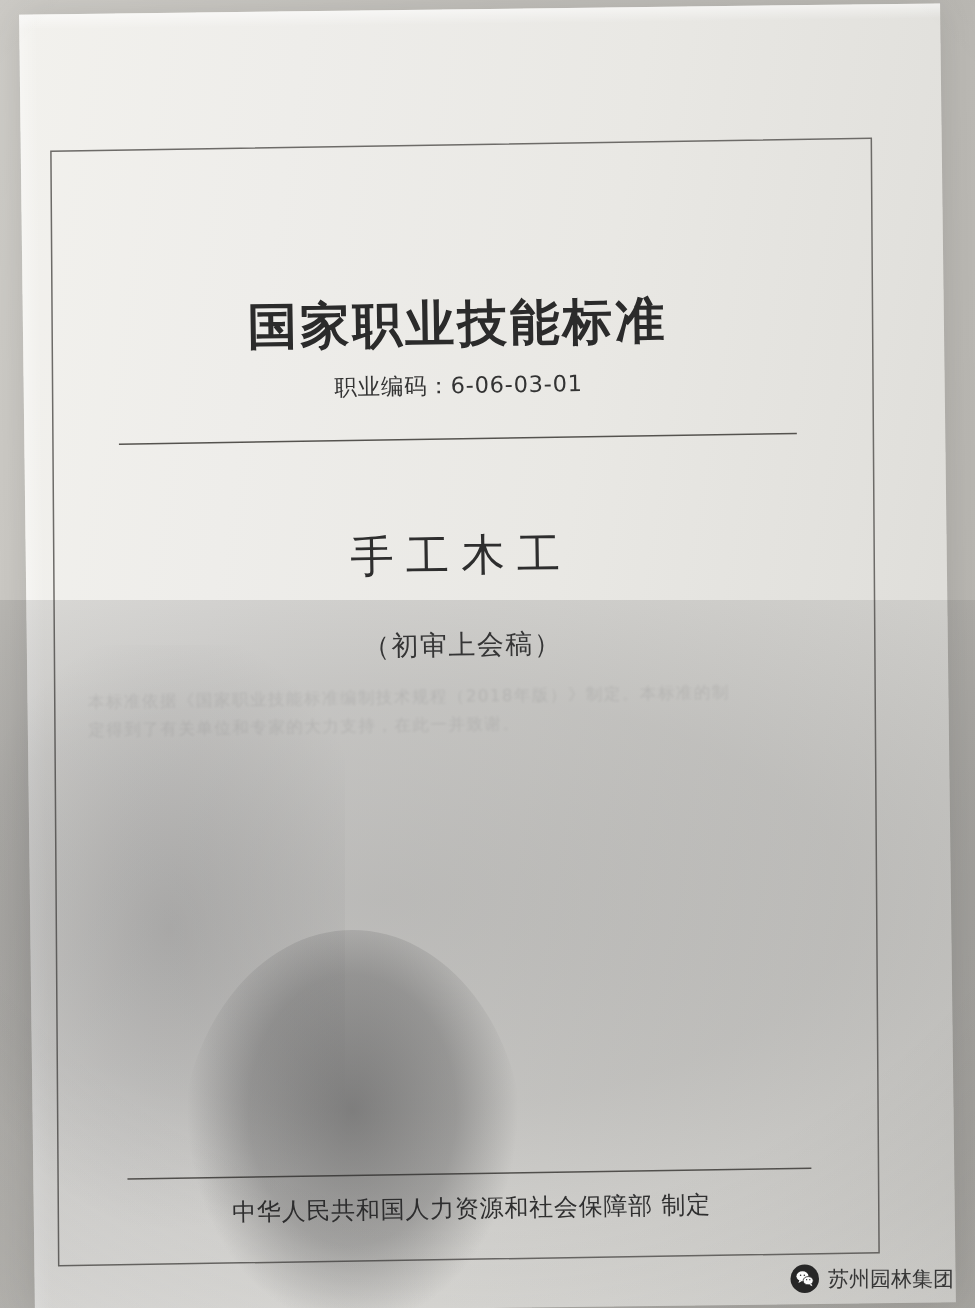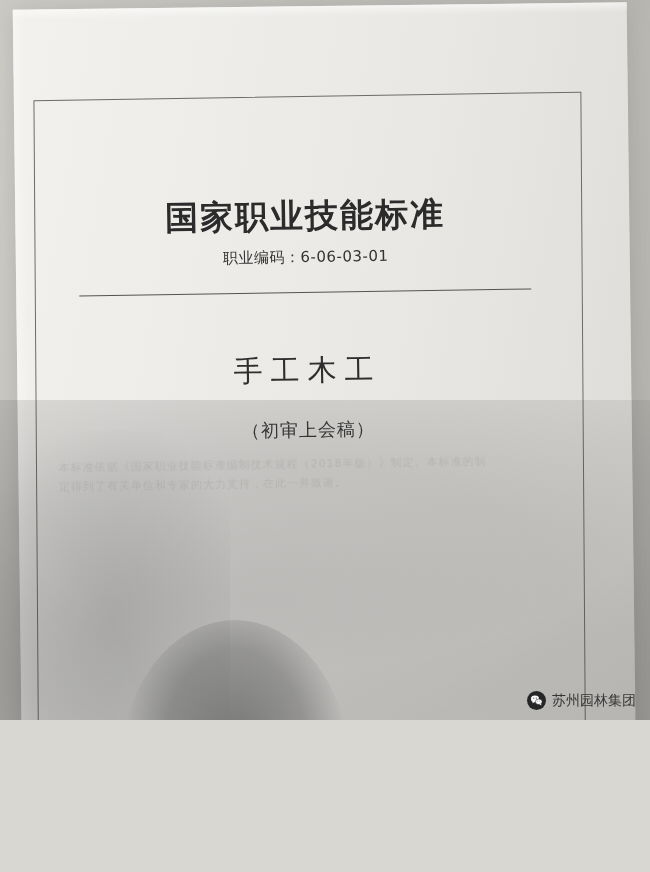--- a/index.html
+++ b/index.html
@@ -11,21 +11,21 @@
     height: 872px;
     overflow: hidden;
     font-family: "Liberation Serif", serif;
     background: #d9d7d2;
   }
 
   
   .photo {
     position: relative;
     width: 650px;
-    height: 720px;
+    height: 872px;
     background: #fdba74;
     overflow: hidden;
   }
 
   
   .surround {
     position: absolute;
     inset: 0;
     background:
       linear-gradient(105deg, #cfcdc8 0%, #c4c2bd 35%, #bcbab5 70%, #b5b3ae 100%);

